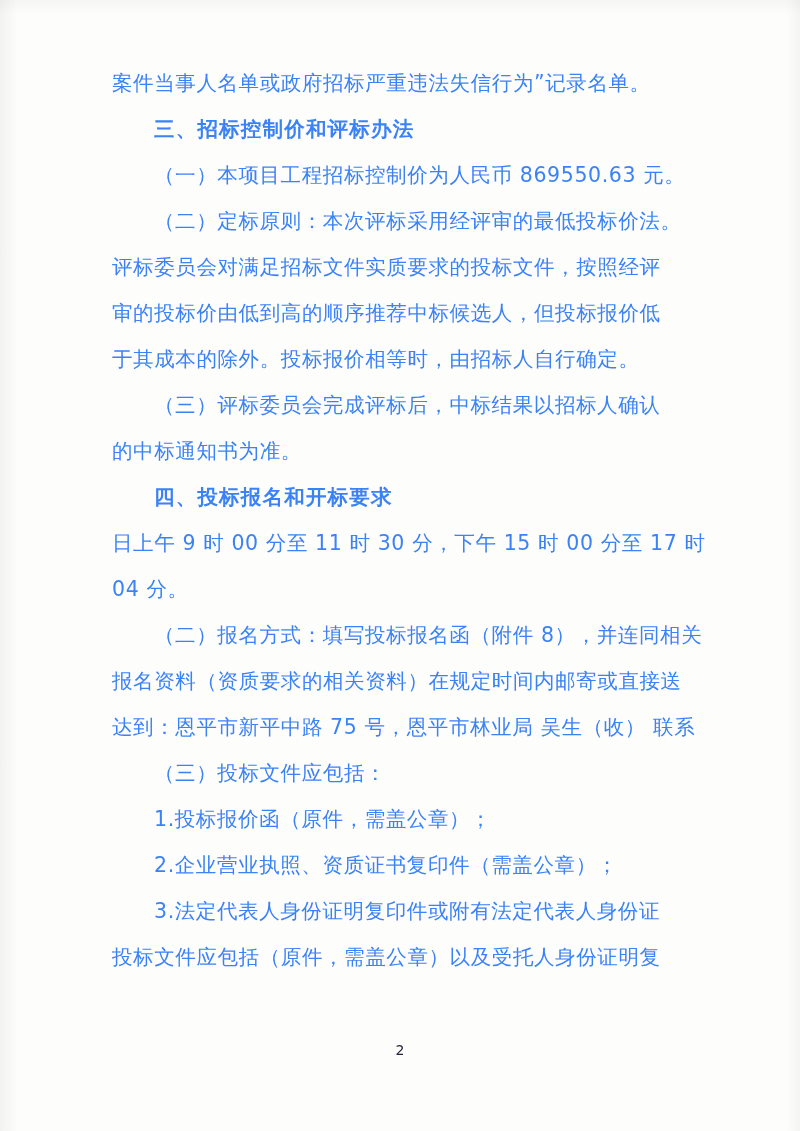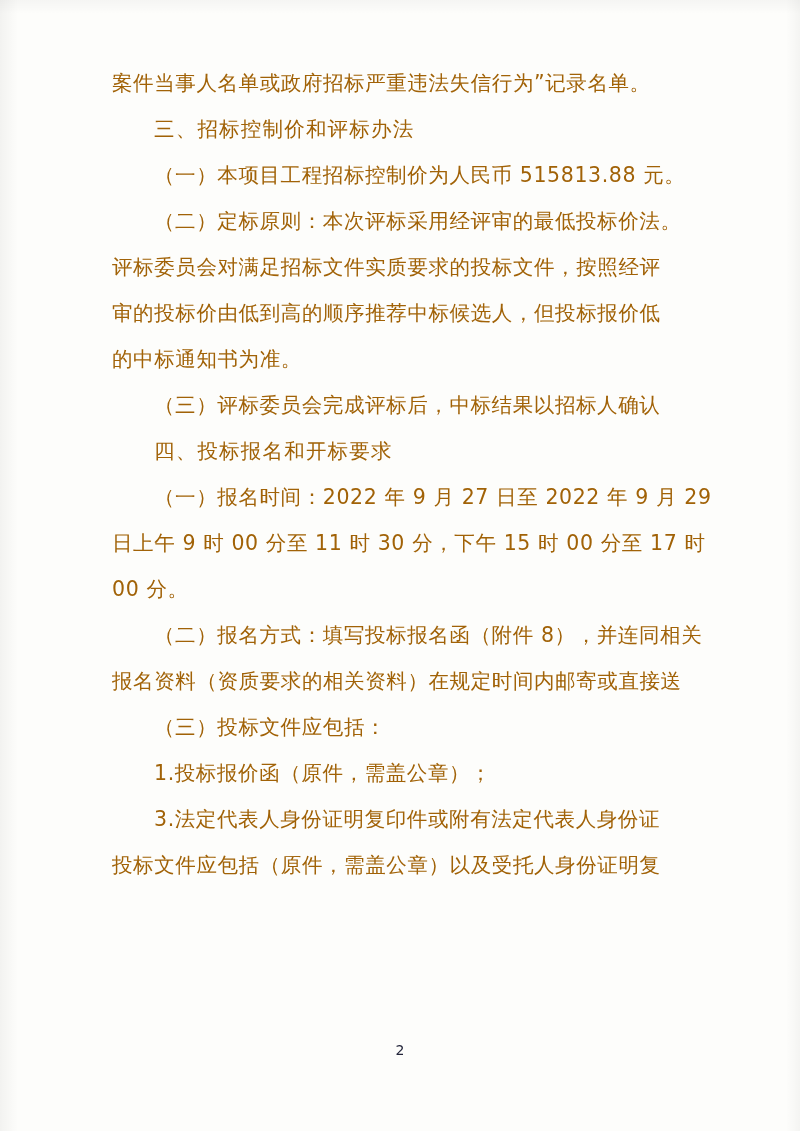--- a/index.html
+++ b/index.html
@@ -35,30 +35,30 @@
   #content {
     position: absolute;
     left: 112px;
     top: 60px;
     width: 588px;
   }
   .line {
     font-family: "DejaVu Sans", sans-serif;
     font-size: 20.5px;
     line-height: 46px;
-    color: #a16207;
+    color: #3b82f6;
     letter-spacing: 0.6px;
     white-space: pre;
   }
   .indent {
     text-indent: 42px;
   }
   .heading {
     text-indent: 42px;
-    font-weight: normal;
+    font-weight: bold;
     letter-spacing: 1.2px;
   }
   #page-number {
     position: absolute;
     left: 0;
     right: 0;
     top: 1042px;
     text-align: center;
     font-size: 14px;
     color: #23253a;
@@ -69,40 +69,42 @@
 <body>
 
 <div id="page">
 
   <div id="content">
 
     <div class="line">案件当事人名单或政府招标严重违法失信行为”记录名单。</div>
 
     <div class="line heading">三、招标控制价和评标办法</div>
 
-    <div class="line indent">（一）本项目工程招标控制价为人民币 515813.88 元。</div>
+    <div class="line indent">（一）本项目工程招标控制价为人民币 869550.63 元。</div>
 
     <div class="line indent">（二）定标原则：本次评标采用经评审的最低投标价法。</div>
     <div class="line">评标委员会对满足招标文件实质要求的投标文件，按照经评</div>
     <div class="line">审的投标价由低到高的顺序推荐中标候选人，但投标报价低</div>
+    <div class="line">于其成本的除外。投标报价相等时，由招标人自行确定。</div>
 
+    <div class="line indent">（三）评标委员会完成评标后，中标结果以招标人确认</div>
     <div class="line">的中标通知书为准。</div>
-    <div class="line indent">（三）评标委员会完成评标后，中标结果以招标人确认</div>
 
     <div class="line heading">四、投标报名和开标要求</div>
 
-    <div class="line indent">（一）报名时间：2022 年 9 月 27 日至 2022 年 9 月 29</div>
     <div class="line">日上午 9 时 00 分至 11 时 30 分，下午 15 时 00 分至 17 时</div>
-    <div class="line">00 分。</div>
+    <div class="line">04 分。</div>
 
     <div class="line indent">（二）报名方式：填写投标报名函（附件 8），并连同相关</div>
     <div class="line">报名资料（资质要求的相关资料）在规定时间内邮寄或直接送</div>
+    <div class="line">达到：恩平市新平中路 75 号，恩平市林业局 吴生（收） 联系</div>
 
     <div class="line indent">（三）投标文件应包括：</div>
     <div class="line indent">1.投标报价函（原件，需盖公章）；</div>
+    <div class="line indent">2.企业营业执照、资质证书复印件（需盖公章）；</div>
     <div class="line indent">3.法定代表人身份证明复印件或附有法定代表人身份证</div>
     <div class="line">投标文件应包括（原件，需盖公章）以及受托人身份证明复</div>
 
   </div>
 
   <div id="page-number">2</div>
 
 </div>
 
 </body></html>

